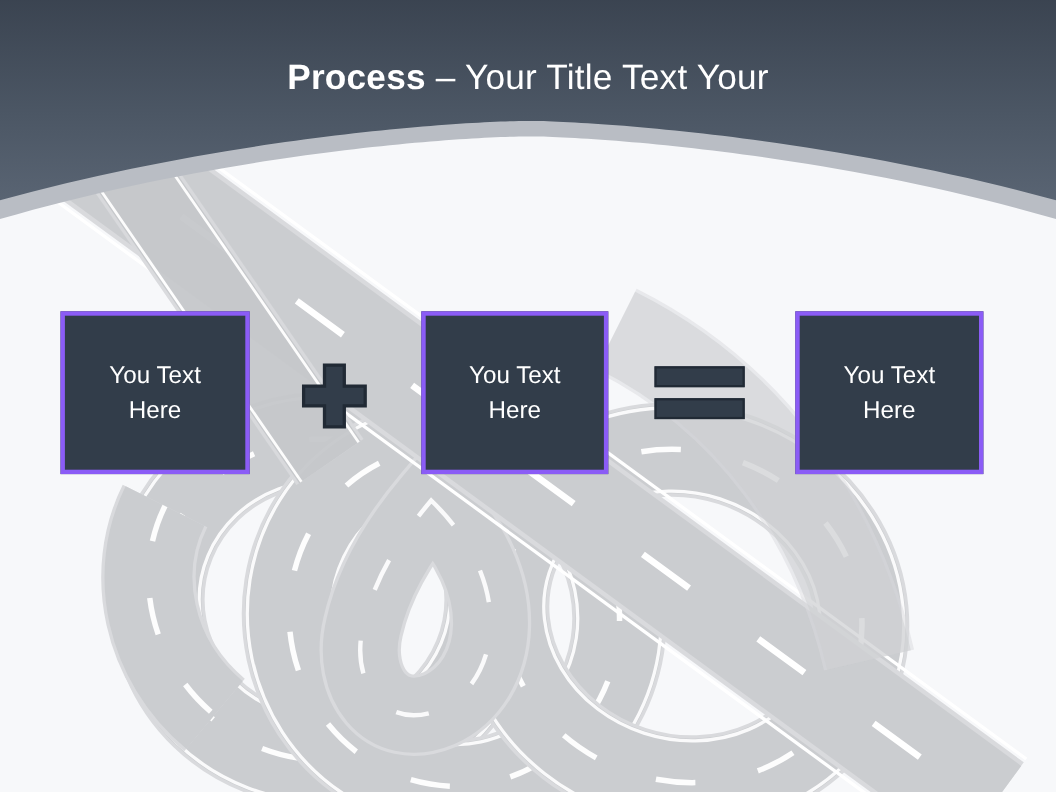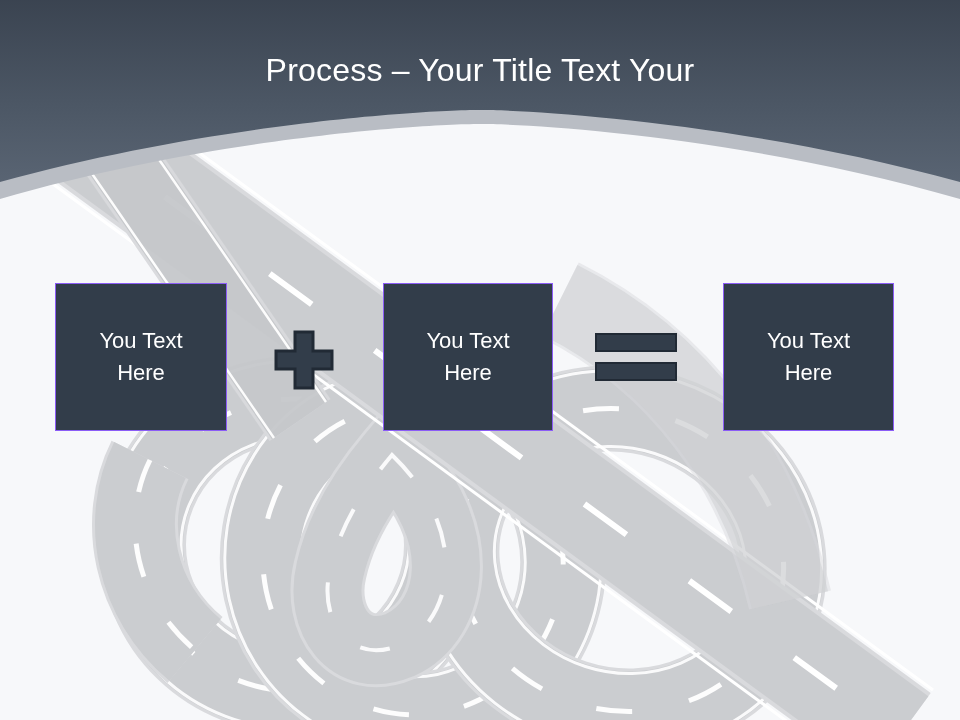--- a/index.html
+++ b/index.html
@@ -37,29 +37,29 @@
     position: absolute;
     left: 0; top: 50px;
     width: 960px;
     text-align: center;
     color: #ffffff;
     font-size: 32px;
     line-height: 40px;
     letter-spacing: 0.2px;
     white-space: nowrap;
   }
-  #title-text .strong { font-weight: 400; }
+  #title-text .strong { font-weight: 700; }
   #title-text .light  { font-weight: 400; }
 
   
   .pbox {
     position: absolute;
     box-sizing: border-box;
     background: #323d4a;
-    border: 1px solid #8b5cf6;
+    border: 4px solid #8b5cf6;
     color: #ffffff;
     font-size: 22px;
     line-height: 32px;
     text-align: center;
     display: flex;
     align-items: center;
     justify-content: center;
     padding: 4px 10px;
   }
   .pbox .boxlabel { display: block; width: 100%; white-space: pre-line; }

